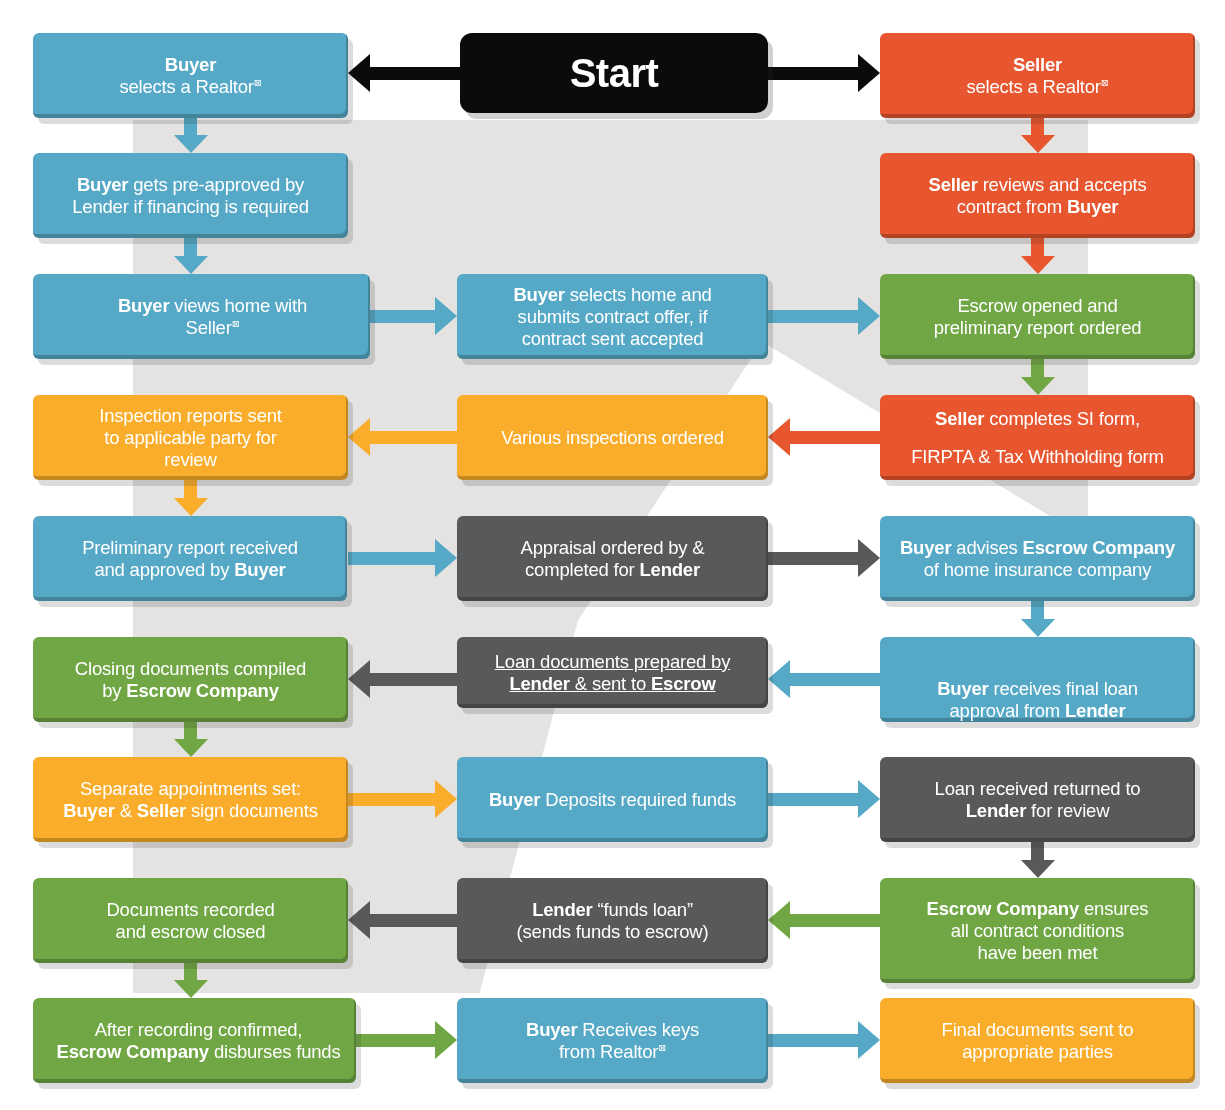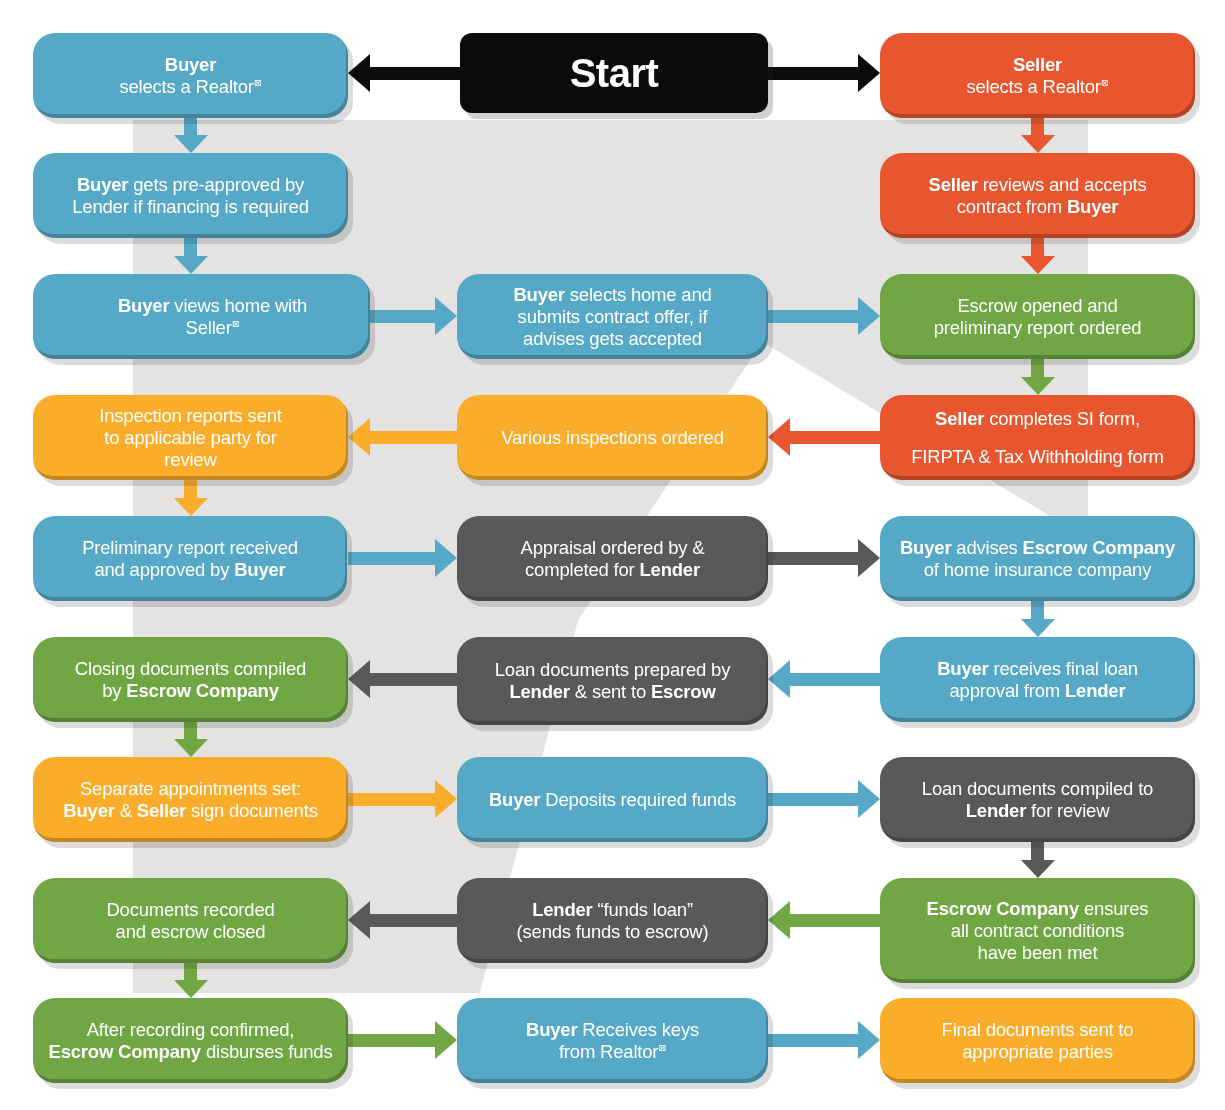--- a/index.html
+++ b/index.html
@@ -6,21 +6,21 @@
   #canvas{
     position:relative;width:1225px;height:1110px;background:#ffffff;overflow:hidden;
     font-family:"Liberation Sans","DejaVu Sans",sans-serif;
   }
   .bg-panel{position:absolute;left:133px;top:120px;width:955px;height:873px;}
   .house{
     position:absolute;left:0;top:0;width:100%;height:100%;background:#ffffff;
     clip-path:polygon(65.9% 25.4%, 100% 48%, 100% 100%, 36.3% 100%, 46.6% 57.3%);
   }
   .box{
-    position:absolute;border-radius:22px;color:#ffffff;
+    position:absolute;border-radius:6px;color:#ffffff;
     display:flex;flex-direction:column;align-items:center;justify-content:center;
     text-align:center;font-size:18.5px;line-height:22px;letter-spacing:-0.2px;
     box-shadow:inset -2px -4px 0 rgba(0,0,0,0.22), 5px 6px 0 rgba(40,40,36,0.16);
     z-index:3;
   }
   .box .line{display:block;white-space:nowrap;}
   .box b{font-weight:700;}
   .sup{
     font-family:"DejaVu Sans",sans-serif;font-size:0.5em;vertical-align:super;
     line-height:0;letter-spacing:0;
@@ -181,37 +181,37 @@
         <span class="line"><span>by </span><b>Escrow Company</b></span>
       </div>
       <div class="box" style="left: 33px; top: 757px; width: 315px; height: 85px; background: rgb(249, 173, 42);">
         <span class="line"><span>Separate appointments set:</span></span>
         <span class="line"><b>Buyer</b><span> &amp; </span><b>Seller</b><span> sign documents</span></span>
       </div>
       <div class="box" style="left: 33px; top: 878px; width: 315px; height: 85px; background: rgb(112, 167, 68);">
         <span class="line"><span>Documents recorded</span></span>
         <span class="line"><span>and escrow closed</span></span>
       </div>
-      <div class="box" style="left: 33px; top: 998px; width: 315px; height: 85px; background: rgb(112, 167, 68);">
+      <div class="box" style="left: 33px; top: 998px; width: 315px; height: 85px; background: rgb(112, 167, 68); padding-left: 8px;">
         <span class="line"><span>After recording confirmed,</span></span>
         <span class="line"><b>Escrow Company</b><span> disburses funds</span></span>
       </div>
       <div class="box" style="left: 457px; top: 274px; width: 311px; height: 85px; background: rgb(86, 169, 198);">
         <span class="line"><b>Buyer</b><span> selects home and</span></span>
         <span class="line"><span>submits contract offer, if</span></span>
-        <span class="line"><span>advises gets accepted</span></span>
+        <span class="line"><span>contract sent accepted</span></span>
       </div>
       <div class="box" style="left: 457px; top: 395px; width: 311px; height: 85px; background: rgb(249, 173, 42);">
         <span class="line"><span>Various inspections ordered</span></span>
       </div>
       <div class="box" style="left: 457px; top: 516px; width: 311px; height: 85px; background: rgb(88, 89, 91);">
         <span class="line"><span>Appraisal ordered by &amp;</span></span>
         <span class="line"><span>completed for </span><b>Lender</b></span>
       </div>
-      <div class="box" style="left: 457px; top: 637px; width: 311px; height: 88px; background: rgb(88, 89, 91);">
+      <div class="box" style="left: 457px; top: 637px; width: 311px; height: 71px; background: rgb(88, 89, 91); text-decoration: underline;">
         <span class="line"><span>Loan documents prepared by</span></span>
         <span class="line"><b>Lender</b><span> &amp; sent to </span><b>Escrow</b></span>
       </div>
       <div class="box" style="left: 457px; top: 757px; width: 311px; height: 85px; background: rgb(86, 169, 198);">
         <span class="line"><b>Buyer</b><span> Deposits required funds</span></span>
       </div>
       <div class="box" style="left: 457px; top: 878px; width: 311px; height: 85px; background: rgb(88, 89, 91);">
         <span class="line"><b>Lender</b><span> “funds loan”</span></span>
         <span class="line"><span>(sends funds to escrow)</span></span>
       </div>
@@ -232,26 +232,26 @@
         <span class="line"><span>preliminary report ordered</span></span>
       </div>
       <div class="box" style="left: 880px; top: 395px; width: 315px; height: 85px; background: rgb(231, 86, 46); gap: 16px;">
         <span class="line"><b>Seller</b><span> completes SI form,</span></span>
         <span class="line"><span>FIRPTA &amp; Tax Withholding form</span></span>
       </div>
       <div class="box" style="left: 880px; top: 516px; width: 315px; height: 85px; background: rgb(86, 169, 198);">
         <span class="line"><b>Buyer</b><span> advises </span><b>Escrow Company</b></span>
         <span class="line"><span>of home insurance company</span></span>
       </div>
-      <div class="box" style="left: 880px; top: 637px; width: 315px; height: 85px; background: rgb(86, 169, 198);">
+      <div class="box" style="left: 880px; top: 637px; width: 315px; height: 85px; background: rgb(86, 169, 198); justify-content: flex-end;">
         <span class="line"><b>Buyer</b><span> receives final loan</span></span>
         <span class="line"><span>approval from </span><b>Lender</b></span>
       </div>
       <div class="box" style="left: 880px; top: 757px; width: 315px; height: 85px; background: rgb(88, 89, 91);">
-        <span class="line"><span>Loan documents compiled to</span></span>
+        <span class="line"><span>Loan received returned to</span></span>
         <span class="line"><b>Lender</b><span> for review</span></span>
       </div>
       <div class="box" style="left: 880px; top: 878px; width: 315px; height: 105px; background: rgb(112, 167, 68);">
         <span class="line"><b>Escrow Company</b><span> ensures</span></span>
         <span class="line"><span>all contract conditions</span></span>
         <span class="line"><span>have been met</span></span>
       </div>
       <div class="box" style="left: 880px; top: 998px; width: 315px; height: 85px; background: rgb(249, 173, 42);">
         <span class="line"><span>Final documents sent to</span></span>
         <span class="line"><span>appropriate parties</span></span>

